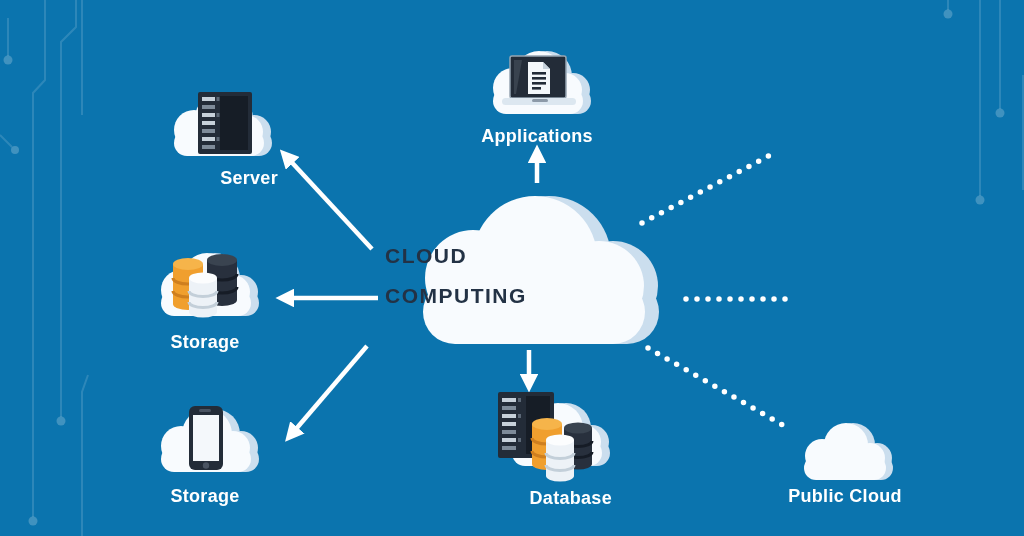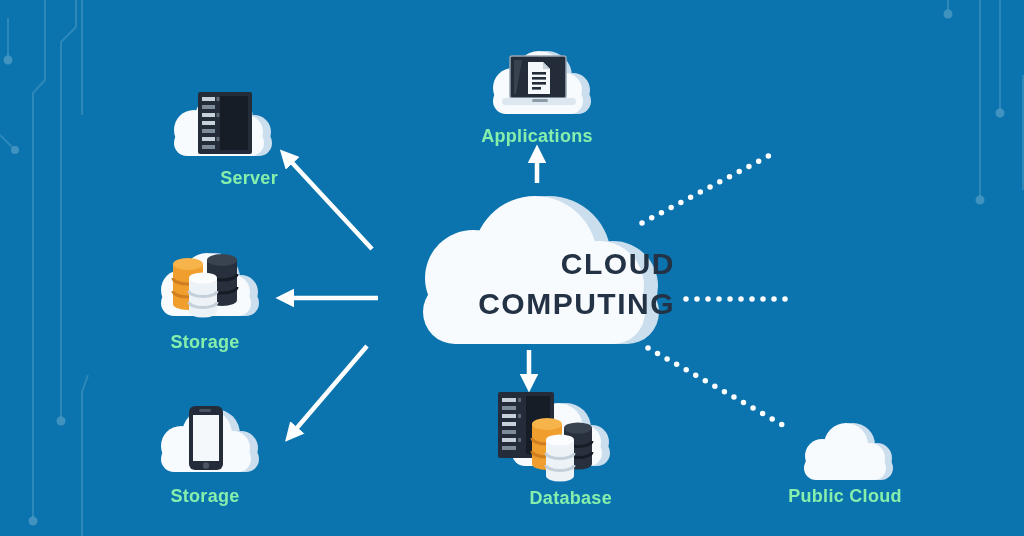--- a/index.html
+++ b/index.html
@@ -9,29 +9,28 @@
     background:#0B74AE;
     overflow:hidden;
     font-family:"Liberation Sans",sans-serif;
   }
   .layer{position:absolute;left:0;top:0;pointer-events:none;}
   .node{position:absolute;display:flex;flex-direction:column;align-items:center;z-index:3;}
   .node svg{display:block;}
   .node-label{
     margin-top:2px;
     font-size:18px;font-weight:700;letter-spacing:.3px;
-    color:#86efac;text-align:center;white-space:nowrap;
+    color:#ffffff;text-align:center;white-space:nowrap;
   }
   .center-cloud{position:absolute;left:385px;top:192px;width:290px;height:160px;z-index:2;}
   .center-text{
     position:absolute;left:0;top:44px;width:290px;
-    text-align:right;line-height:40px;
-    font-size:30px;font-weight:700;letter-spacing:1.5px;
+    text-align:left;line-height:40px;
+    font-size:21px;font-weight:700;letter-spacing:1.5px;
     color:#233245;
-    margin-top:8px;
   }
   .node-applications{left:457px;top:40px;width:160px;}
   .node-server{left:132px;top:84px;width:146px;align-items:flex-end;}
   .node-storage{left:132px;top:242px;width:146px;}
   .node-mobile{left:132px;top:400px;width:146px;}
   .node-database{left:458px;top:382px;width:154px;align-items:flex-end;}
   .node-private{left:772px;top:102px;width:146px;}
   .node-hybrid{left:772px;top:260px;width:146px;}
   .node-public{left:772px;top:418px;width:146px;}
 </style>

